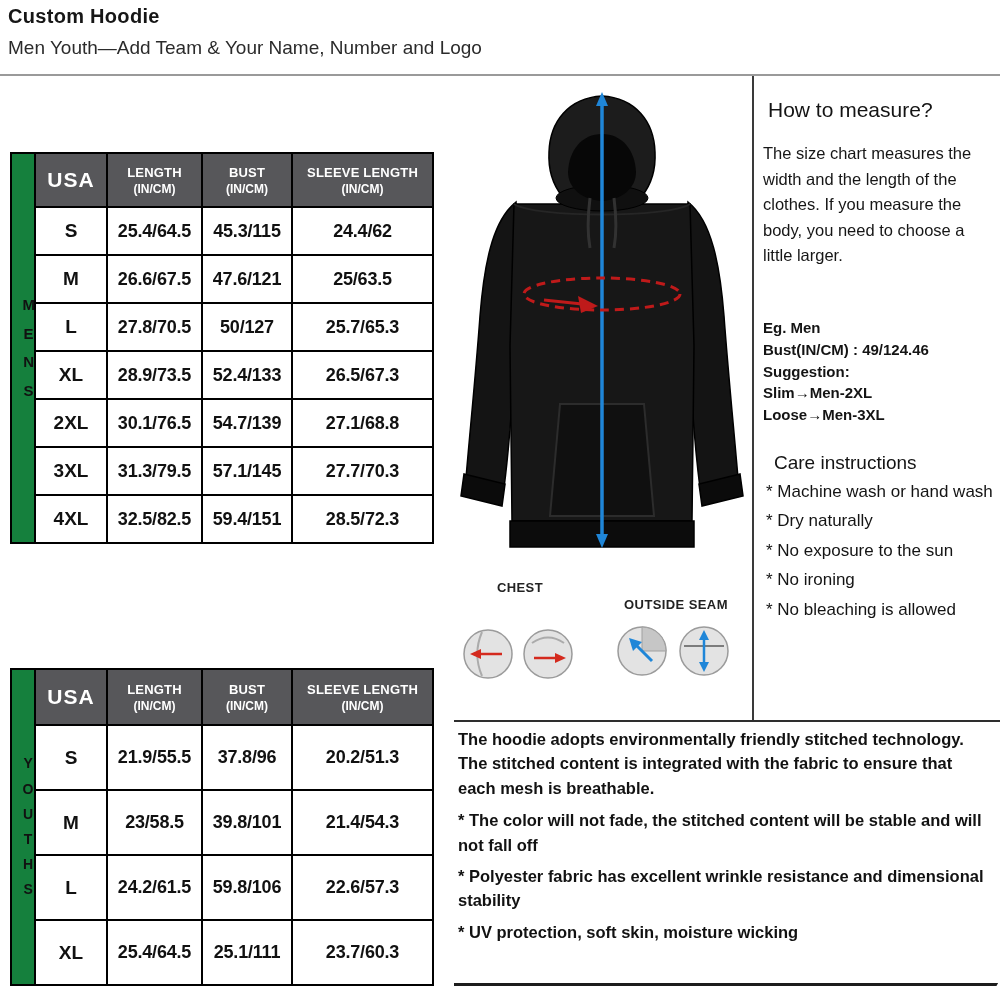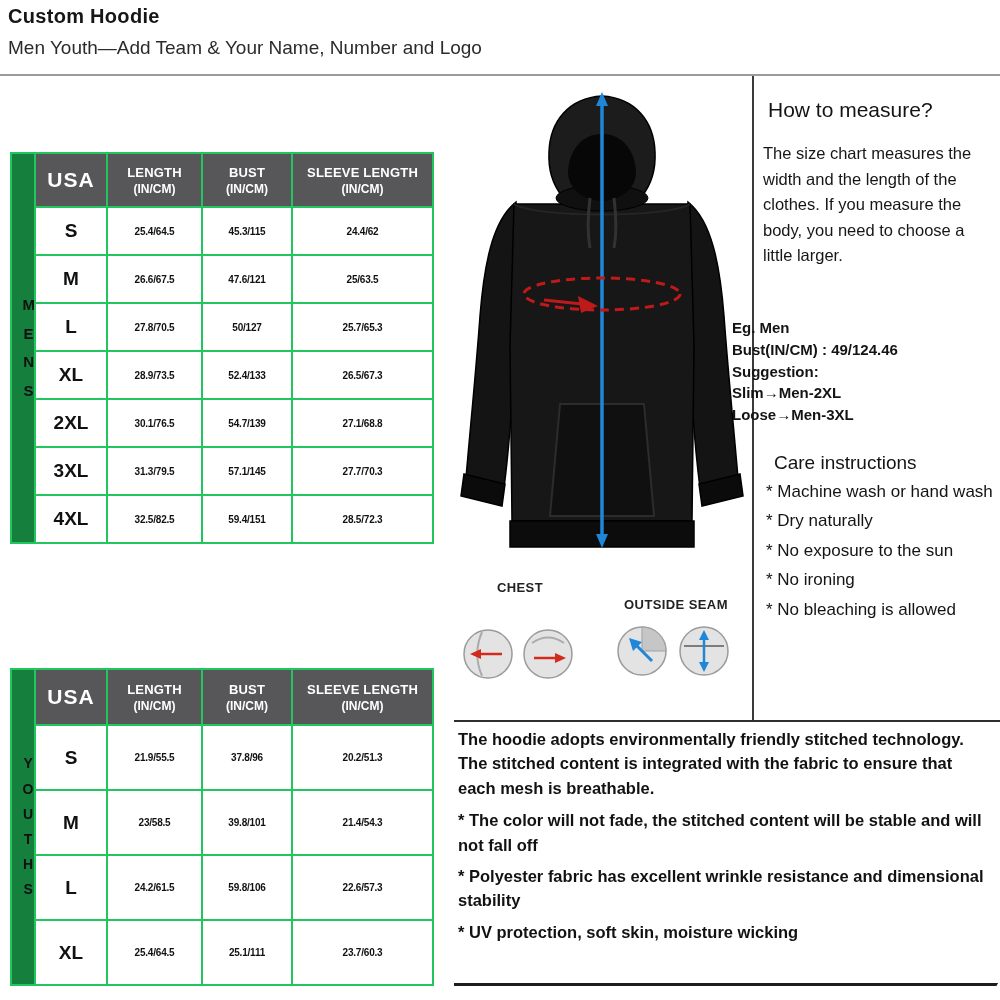--- a/index.html
+++ b/index.html
@@ -10,51 +10,51 @@
   
   .title { position:absolute; left:8px; top:5px; font-size:20px; font-weight:700; color:#161616; letter-spacing:0.3px; }
   .subtitle { position:absolute; left:8px; top:37px; font-size:19px; font-weight:500; color:#2b2b2b; }
   
   .hr-top { position:absolute; left:0; top:74px; width:1000px; height:2px; background:#9a9a9a; }
   .vline { position:absolute; left:752px; top:76px; width:2px; height:646px; background:#3a3a3a; }
   .hr-mid { position:absolute; left:454px; top:720px; width:546px; height:2px; background:#2e2e2e; }
   .hr-bottom { position:absolute; left:454px; top:983px; width:546px; height:3px; background:#1d1d1d; }
   
   table.chart { position:absolute; border-collapse:collapse; table-layout:fixed; background:#fff; }
-  .chart td, .chart th { border:2px solid #22c55e; text-align:center; vertical-align:middle; padding:0; overflow:hidden; }
+  .chart td, .chart th { border:2px solid #000000; text-align:center; vertical-align:middle; padding:0; overflow:hidden; }
   .chart-mens { left:10px; top:152px; width:422px; }
   .chart-mens tr.hdr { height:54px; }
   .chart-mens tr.row { height:48px; }
   .chart-youth { left:10px; top:668px; width:422px; }
   .chart-youth tr.hdr { height:56px; }
   .chart-youth tr.row { height:65px; }
   .chart th { background:#57575a; color:#fff; }
   th.usa { font-size:21px; font-weight:700; letter-spacing:1px; }
   .clabel { display:block; font-size:13px; font-weight:700; letter-spacing:0.2px; }
   .csub { display:block; font-size:12px; font-weight:700; margin-top:2px; }
   td.vcell { background:#15803d;padding-left:8px; }
   .vlabel { display:inline-block; width:1.15em; word-break:break-all; line-height:1.9; font-weight:700; font-size:15px; text-align:center; color:#111; }
   .vlabel-youth { font-size:14px; line-height:1.8; }
   td.size { font-size:19px; font-weight:700; }
-  td.val  { font-size:10px; font-weight:700; letter-spacing:-0.2px; }
+  td.val  { font-size:18px; font-weight:700; letter-spacing:-0.2px; }
   
   .hoodie { position:absolute; left:452px; top:86px; }
   
   .diagram-label { position:absolute; font-size:13px; font-weight:700; letter-spacing:0.4px; color:#222; text-align:center; }
   .label-chest { left:468px; top:580px; width:104px; }
   .label-seam { left:608px; top:597px; width:136px; }
   .swatch { position:absolute; }
   .sw-chest1 { left:462px; top:628px; }
   .sw-chest2 { left:522px; top:628px; }
   .sw-seam1 { left:616px; top:625px; }
   .sw-seam2 { left:678px; top:625px; }
   
   .howto-heading { position:absolute; left:768px; top:98px; font-size:21px; font-weight:500; color:#141414; }
   .howto-body { position:absolute; left:763px; top:141px; width:233px; font-size:16.5px; line-height:1.55; font-weight:500; color:#161616; }
-  .example { position:absolute; left:732px; top:317px; font-size:15px; font-weight:700; line-height:1.45; color:#141414; }
+  .example { position:absolute; left:763px; top:317px; font-size:15px; font-weight:700; line-height:1.45; color:#141414; }
   .care-heading { position:absolute; left:774px; top:452px; font-size:19px; font-weight:500; color:#141414; }
   .care-list { position:absolute; left:766px; top:481px; width:228px; font-size:17px; line-height:1.32; font-weight:500; color:#141414; }
   .care-list .care-item { margin-bottom:7px; }
   
   .notes { position:absolute; left:458px; top:727px; width:536px; font-size:16.5px; font-weight:700; line-height:1.48; color:#121212; }
   .notes .note-intro { margin-bottom:8px; }
   .notes .note-bullet { margin-bottom:7px; }
 </style>
 </head>
 <body>

